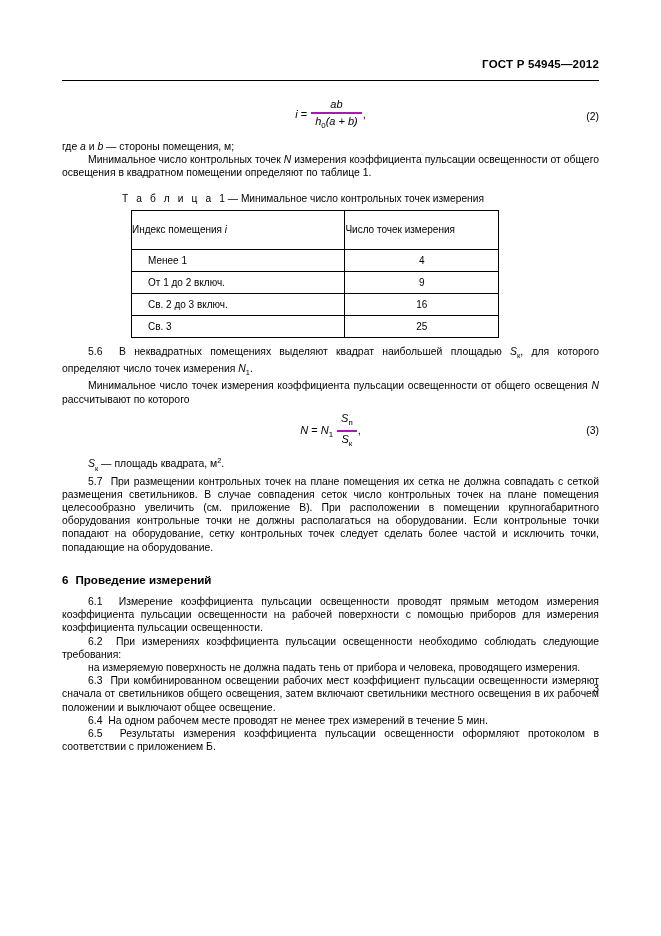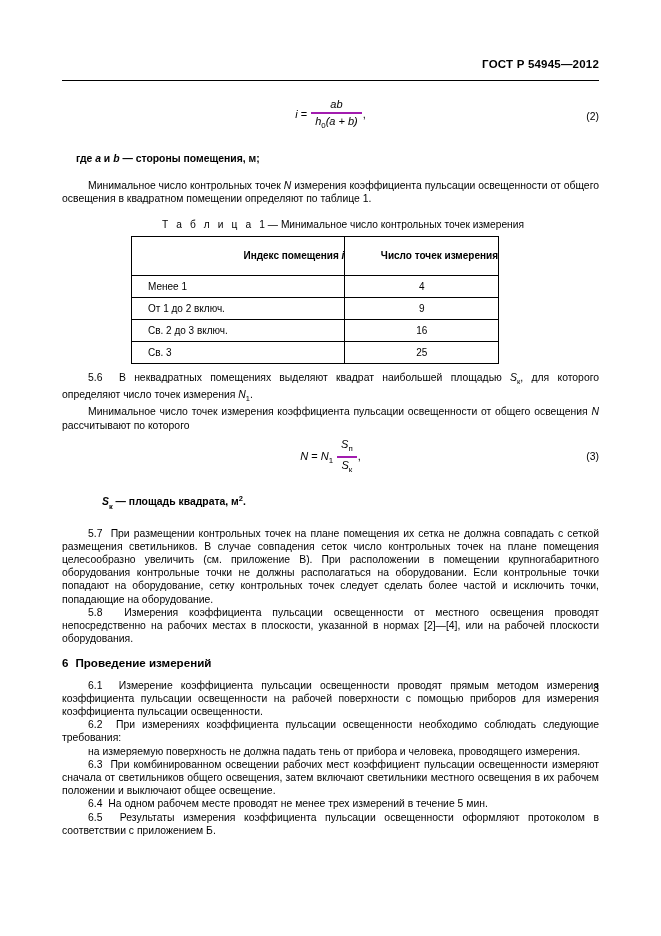--- a/index.html
+++ b/index.html
@@ -90,75 +90,72 @@
     font-style: italic;
   }
   .frac .den {
     display: block;
     padding: 1px 4px 0 4px;
     font-style: italic;
   }
   sub { font-size: 0.72em; font-style: normal; }
   sup { font-size: 0.72em; font-style: normal; }
   .defline {
-    margin: 14px;
+    margin: 0;
     text-align: left;
-    font-weight: bold;
   }
   .defline.hang { padding-left: 26px; }
   
   .tbl-caption {
     margin: 0;
     font-size: 10.2px;
     padding-left: 60px;
     margin-top: 12px;
     margin-bottom: 5px;
     white-space: nowrap;
   }
   .tbl-caption .sp {
     letter-spacing: 2.6px;
-    margin-left: 40px;
   }
   table.gost {
     border-collapse: collapse;
     margin-left: 69px;
     width: 368px;
     font-size: 10px;
   }
   table.gost th,
   table.gost td {
     border: 0.9px solid #000;
     padding: 0;
     font-weight: normal;
   }
   table.gost thead th {
     height: 38px;
-    text-align: right;
+    text-align: left;
     vertical-align: middle;
     border-bottom-width: 1.6px;
-    font-weight: bold;
   }
   table.gost tbody td {
     height: 21px;
     vertical-align: middle;
   }
   table.gost tbody td.c1 {
     text-align: left;
     padding-left: 16px;
   }
   table.gost tbody td.c2 {
     text-align: center;
   }
   table.gost col.left { width: 214px; }
   table.gost col.right { width: 154px; }
   
   h2.sect {
     font-size: 11.6px;
     font-weight: bold;
-    margin: 11px 0 9px 0;
+    margin: 19px 0 9px 0;
   }
   h2.sect .num { margin-right: 7px; }
   .gap-m { height: 7px; }
   
   .pagenum {
     position: absolute;
     right: 62px;
     bottom: 78px;
     font-size: 10.4px;
   }
@@ -240,21 +237,20 @@
           <span class="den"><span>S</span><sub>к</sub></span>
         </span><span>,</span>
       </div>
       <div class="eqnum">(3)</div>
     </div>
 
     <p class="defline hang"><span class="mvar">S</span><sub>к</sub><span> — площадь квадрата, м</span><sup>2</sup><span>.</span></p>
 
     <p class="ind"><span>5.7</span>&nbsp;&nbsp;<span>При размещении контрольных точек на плане помещения их сетка не должна совпадать с сеткой размещения светильников. В случае совпадения сеток число контрольных точек на плане помещения целесообразно увеличить (см. приложение В). При расположении в помещении крупногабаритного оборудования контрольные точки не должны располагаться на оборудовании. Если контрольные точки попадают на оборудование, сетку контрольных точек следует сделать более частой и исключить точки, попадающие на оборудование.</span></p>
 
-    <p class="ind"><span>5.8</span>&nbsp;&nbsp;<span>Измерения коэффициента пульсации освещенности от местного освещения проводят непосредственно на рабочих местах в плоскости, указанной в нормах [2]—[4], или на рабочей плоскости оборудования.</span></p>
 
     <h2 class="sect"><span class="num">6</span><span>Проведение измерений</span></h2>
 
     <p class="ind"><span>6.1</span>&nbsp;&nbsp;<span>Измерение коэффициента пульсации освещенности проводят прямым методом измерения коэффициента пульсации освещенности на рабочей поверхности с помощью приборов для измерения коэффициента пульсации освещенности.</span></p>
 
     <p class="ind"><span>6.2</span>&nbsp;&nbsp;<span>При измерениях коэффициента пульсации освещенности необходимо соблюдать следующие требования:</span></p>
 
     <p class="ind"><span>на измеряемую поверхность не должна падать тень от прибора и человека, проводящего измерения.</span></p>
 
     <p class="ind"><span>6.3</span>&nbsp;&nbsp;<span>При комбинированном освещении рабочих мест коэффициент пульсации освещенности измеряют сначала от светильников общего освещения, затем включают светильники местного освещения в их рабочем положении и выключают общее освещение.</span></p>

